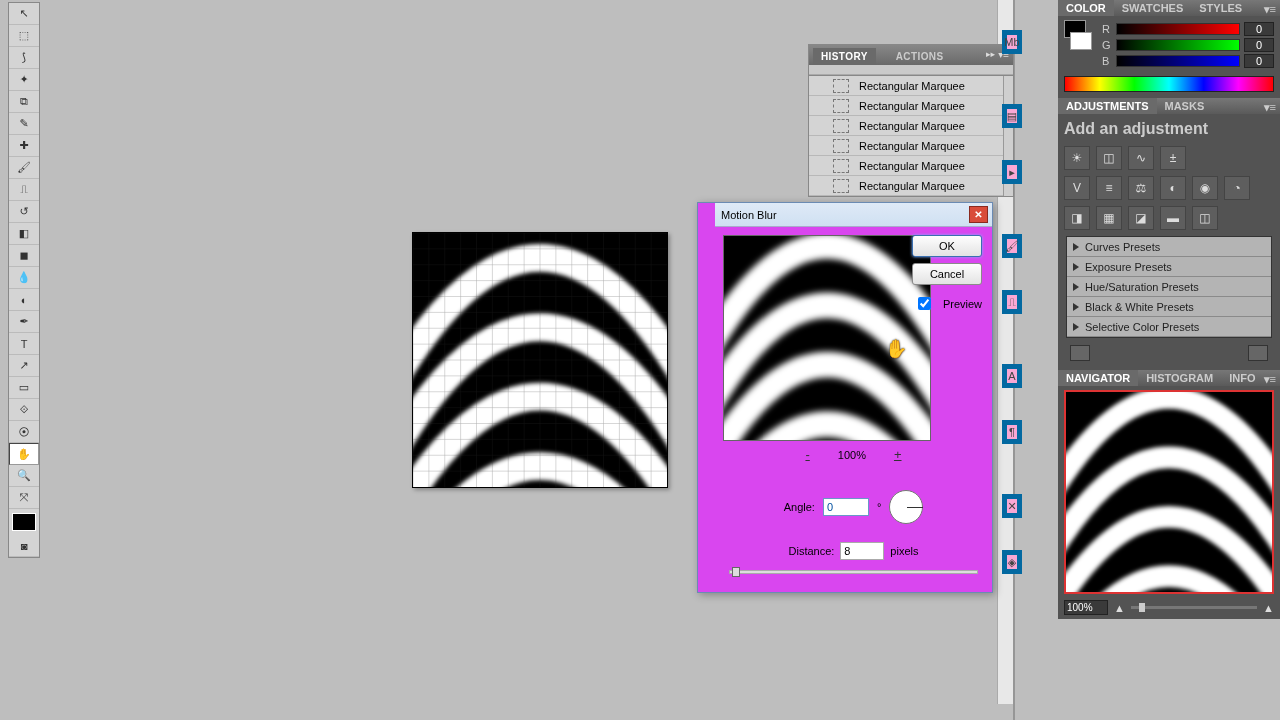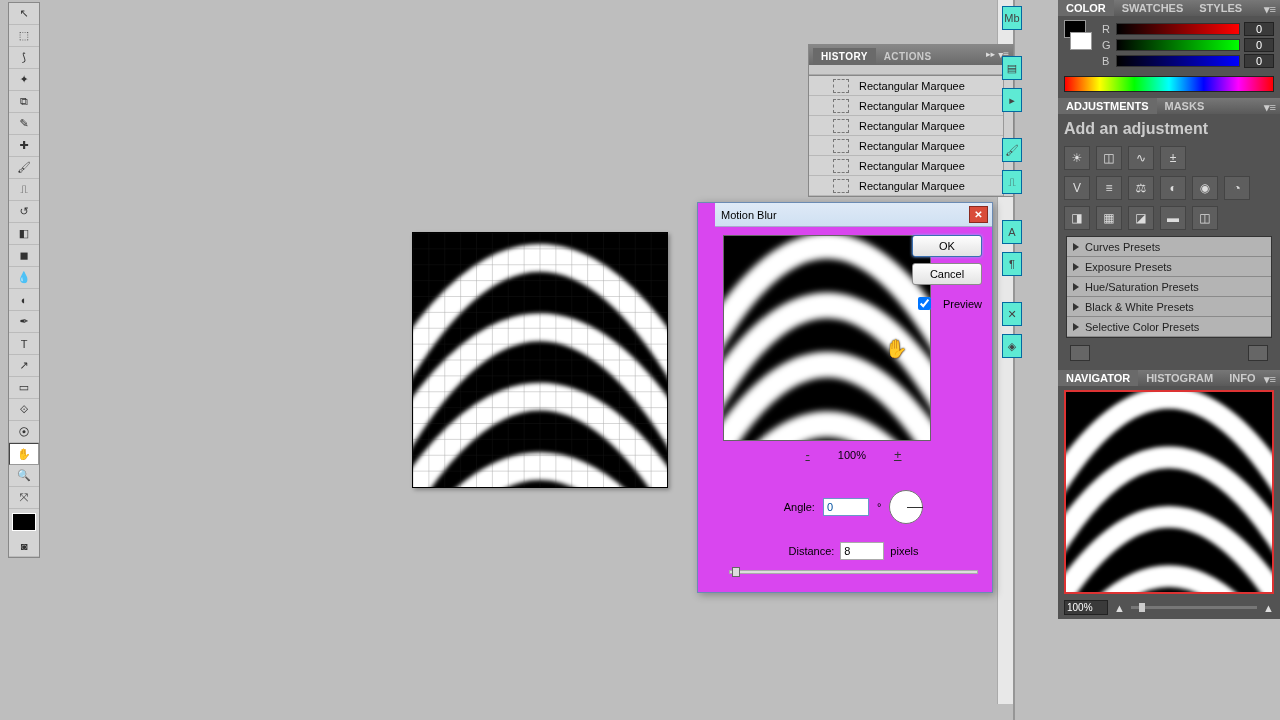--- a/index.html
+++ b/index.html
@@ -36,32 +36,32 @@
 .angle-row input { width: 46px; height: 18px; border: 1px solid #6a96c9; text-align: left; padding: 0 3px; color: #0050a0; }
 .angle-dial { width: 34px; height: 34px; border: 1px solid #777; border-radius: 50%; background: #fff; position: relative; }
 .angle-dial::after { content: ""; position: absolute; left: 17px; top: 16px; width: 16px; height: 1px; background: #333; }
 .dist-row { display: flex; justify-content: center; align-items: center; gap: 6px; margin-top: 18px; }
 .dist-row input { width: 44px; height: 18px; border: 1px solid #aaa; padding: 0 3px; }
 .slider-track { margin: 10px 6px 10px 6px; height: 4px; background: #ddd; border: 1px solid #aaa; position: relative; }
 .slider-thumb { position: absolute; left: 2px; top: -4px; width: 8px; height: 10px; background: #ddd; border: 1px solid #666; }
 
 
 .history { position: absolute; left: 808px; top: 44px; width: 206px; background: #d4d4d4; border: 1px solid #888; font-size: 11px; }
-.hist-tabs { height: 20px; background: linear-gradient(#888,#6a6a6a); display: flex; align-items: flex-end; padding-left: 4px; gap: 0; color: #ccc; position: relative; }
+.hist-tabs { height: 20px; background: linear-gradient(#888,#6a6a6a); display: flex; align-items: flex-end; padding-left: 4px; gap: 12px; color: #ccc; position: relative; }
 .hist-tab { padding: 3px 8px; font-size: 10px; font-weight: bold; letter-spacing: 0.4px; }
 .hist-tab.act { background: #6a6a6a; color: #fff; }
 .hist-tabs .more { position: absolute; right: 18px; top: 4px; color: #ddd; font-size: 9px; }
 .hist-tabs .menu { position: absolute; right: 4px; top: 4px; color: #ddd; font-size: 10px; }
 .hist-list { max-height: 138px; overflow: hidden; border-top: 1px solid #888; background: #d4d4d4; position: relative; }
 .hist-item { display: flex; align-items: center; height: 20px; border-bottom: 1px solid #b8b8b8; padding-left: 24px; gap: 10px; }
 .hist-icon { width: 16px; height: 14px; border: 1px dashed #777; }
 
 
 .dock { position: absolute; right: 256px; top: 6px; width: 22px; display: flex; flex-direction: column; gap: 8px; }
-.dock .dbtn { width: 20px; height: 24px; background: #5eead4; border: 1px solid #0369a1; display: flex; align-items: center; justify-content: center; font-size: 11px; color: #444; cursor: pointer; }
+.dock .dbtn { width: 20px; height: 24px; background: #f9a8d4; border: 5px solid #0369a1; display: flex; align-items: center; justify-content: center; font-size: 11px; color: #444; cursor: pointer; margin-top: 24px; }
 .dock .sep { height: 10px; }
 
 
 .right { position: absolute; right: 0; top: 0; width: 222px; height: 576px; background: #535353; color: #ddd; display: flex; flex-direction: column; }
 .panel-tabs { height: 17px; background: linear-gradient(#777,#5a5a5a); display: flex; align-items: center; font-size: 10px; font-weight: bold; color: #ccc; position: relative; }
 .panel-tabs .tab { padding: 2px 8px; }
 .panel-tabs .tab.act { background: #6a6a6a; color: #fff; }
 .panel-tabs .menug { position: absolute; right: 4px; top: 3px; }
 
 

